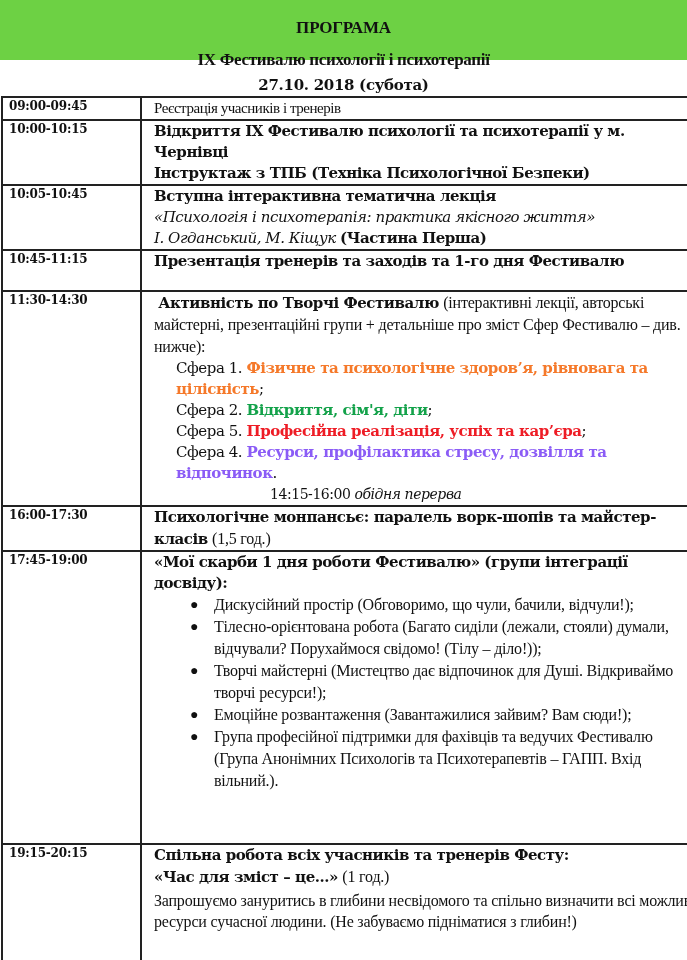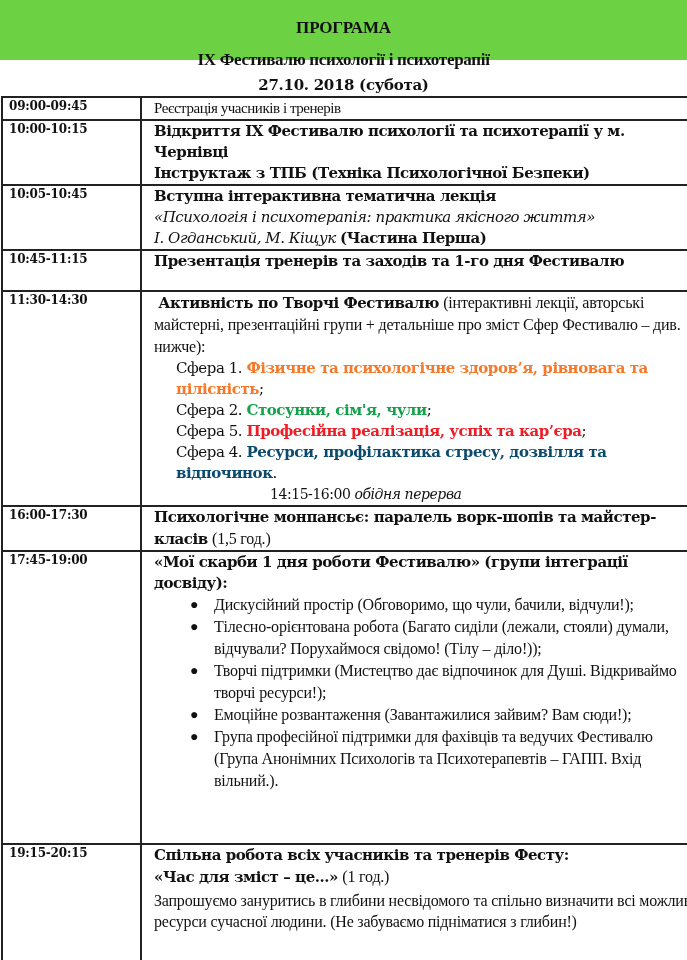--- a/index.html
+++ b/index.html
@@ -15,21 +15,21 @@
   table.prog td { border: 2px solid #222; vertical-align: top; padding: 0; }
   td.time { width: 131px; padding: 1px 0 0 6px !important; font-weight: bold; font-size: 12px; letter-spacing: -0.2px; }
   td.desc { padding: 0 0 0 12px !important; font-size: 15px; line-height: 21px; letter-spacing: -0.45px; }
   .b { font-weight: bold; }
   .i { font-style: italic; }
   .lt { font-family: "Liberation Serif", serif; font-size: 16px; letter-spacing: -0.2px; }
   .sfera { padding-left: 22px; }
   .s1 { color: #f5792a; font-weight: bold; }
   .s2 { color: #13a24a; font-weight: bold; }
   .s3 { color: #ee1c25; font-weight: bold; }
-  .s4 { color: #0c4a6e; font-weight: bold; }
+  .s4 { color: #8b5cf6; font-weight: bold; }
   .break { padding-left: 116px; font-size: 14px; }
   ul.bul { margin: 0; padding: 0 0 0 60px; list-style: none; }
   ul.bul li { position: relative; font-family: "Liberation Serif", serif; font-size: 16px; line-height: 22px; letter-spacing: -0.2px; }
   ul.bul li .dot { position: absolute; left: -24px; top: 0; font-size: 14px; }
 </style>
 </head>
 <body>
 
 <div class="header">
   <div class="t1">ПРОГРАМА</div>
@@ -61,38 +61,38 @@
   </tr>
   <tr style="height:41px">
     <td class="time">10:45-11:15</td>
     <td class="desc b">Презентація тренерів та заходів та 1-го дня Фестивалю</td>
   </tr>
   <tr style="height:207px">
     <td class="time">11:30-14:30</td>
     <td class="desc">
       <div>&nbsp;<span class="b">Активність по Творчі Фестивалю</span> <span class="lt">(інтерактивні лекції, авторські майстерні, презентаційні групи + детальніше про зміст Сфер Фестивалю – див. нижче):</span></div>
       <div class="sfera"><span>Сфера 1.</span> <span class="s1">Фізичне та психологічне здоров’я, рівновага та цілісність</span><span>;</span></div>
-      <div class="sfera"><span>Сфера 2.</span> <span class="s2">Стосунки, сім'я, чули</span><span>;</span></div>
+      <div class="sfera"><span>Сфера 2.</span> <span class="s2">Відкриття, сім'я, діти</span><span>;</span></div>
       <div class="sfera"><span>Сфера 5.</span> <span class="s3">Професійна реалізація, успіх та кар’єра</span><span>;</span></div>
       <div class="sfera"><span>Сфера 4.</span> <span class="s4">Ресурси, профілактика стресу, дозвілля та відпочинок</span><span>.</span></div>
       <div class="break"><span>14:15-16:00</span> <span class="i">обідня перерва</span></div>
     </td>
   </tr>
   <tr style="height:45px">
     <td class="time">16:00-17:30</td>
     <td class="desc"><span class="b">Психологічне монпансьє: паралель ворк-шопів та майстер-класів</span> <span class="lt">(1,5 год.)</span></td>
   </tr>
   <tr style="height:293px">
     <td class="time">17:45-19:00</td>
     <td class="desc">
       <div class="b">«Мої скарби 1 дня роботи Фестивалю»  (групи інтеграції досвіду):</div>
       <ul class="bul">
         <li><span class="dot">●</span><span>Дискусійний простір (Обговоримо, що чули, бачили, відчули!);</span></li>
         <li><span class="dot">●</span><span>Тілесно-орієнтована робота (Багато сиділи (лежали, стояли) думали, відчували? Порухаймося свідомо! (Тілу – діло!));</span></li>
-        <li><span class="dot">●</span><span>Творчі підтримки (Мистецтво дає відпочинок для Душі. Відкриваймо творчі ресурси!);</span></li>
+        <li><span class="dot">●</span><span>Творчі майстерні (Мистецтво дає відпочинок для Душі. Відкриваймо творчі ресурси!);</span></li>
         <li><span class="dot">●</span><span>Емоційне розвантаження (Завантажилися зайвим? Вам сюди!);</span></li>
         <li><span class="dot">●</span><span>Група професійної підтримки для фахівців та ведучих Фестивалю (Група Анонімних Психологів та Психотерапевтів – ГАПП. Вхід вільний.).</span></li>
       </ul>
     </td>
   </tr>
   <tr style="height:128px">
     <td class="time">19:15-20:15</td>
     <td class="desc">
       <div class="b">Спільна робота всіх учасників та тренерів Фесту:</div>
       <div><span class="b">«Час для зміст – це...»</span> <span class="lt">(1 год.)</span></div>

